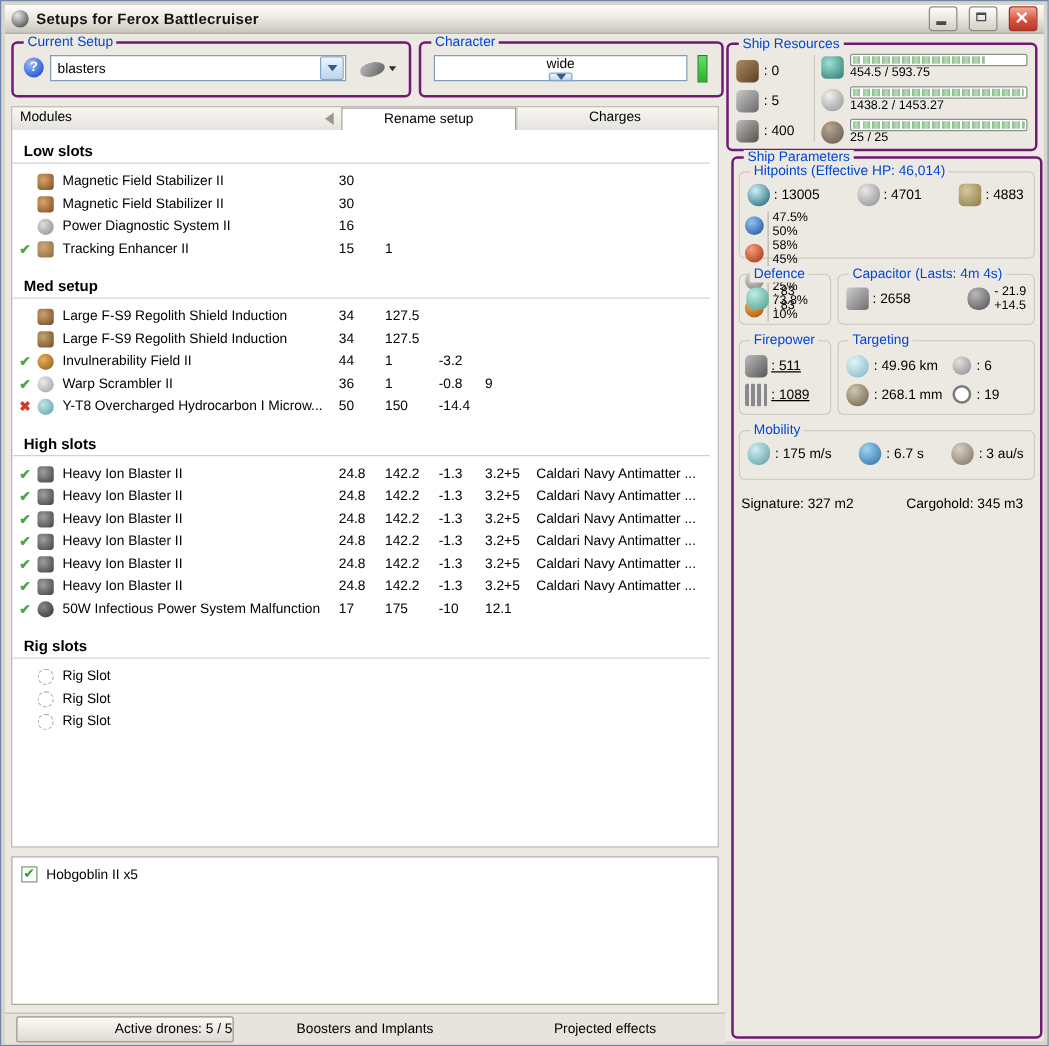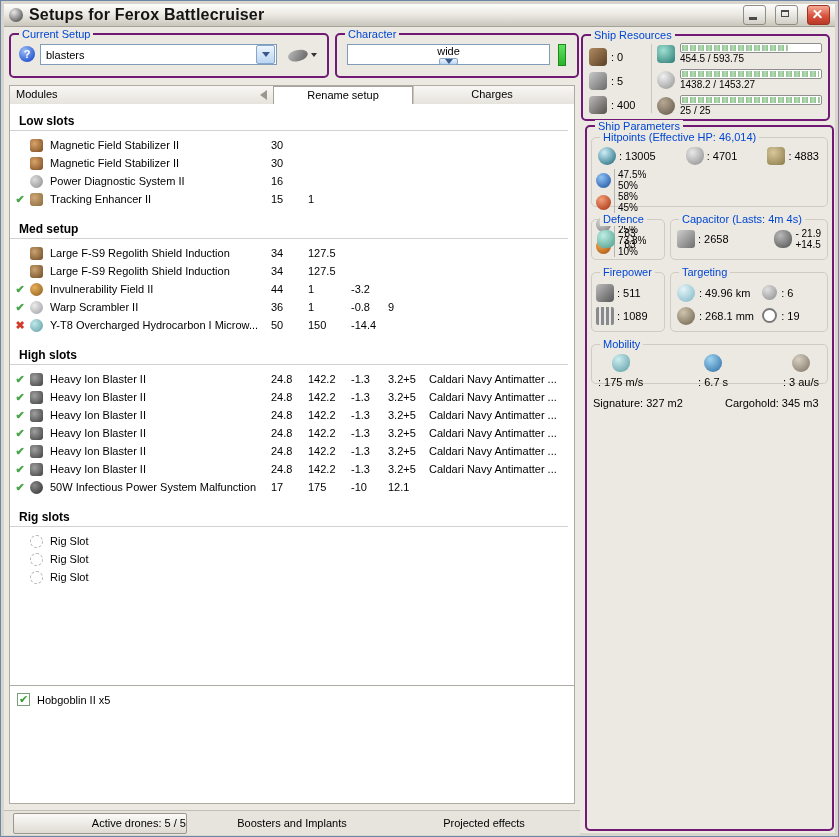--- a/index.html
+++ b/index.html
@@ -5,21 +5,21 @@
   html,body{margin:0;padding:0;background:#9a9a9a;}
   .window{position:relative;width:839px;height:837px;background:#ece9e2;
     font-family:"Liberation Sans",sans-serif;font-size:11px;color:#000;
     border:1px solid #6b86a8;box-shadow:inset 0 0 0 3px #d8d5cd;overflow:hidden;box-sizing:border-box;}
   
   .titlebar{position:absolute;left:3px;top:3px;right:3px;height:23px;
     background:linear-gradient(180deg,#fdfdfb 0%,#eceae3 45%,#c9c6bc 100%);
     border-bottom:1px solid #a5a29a;display:flex;align-items:center;padding:0 5px;gap:6px;box-sizing:border-box;}
   .app-icon{width:14px;height:14px;border-radius:50%;
     background:radial-gradient(circle at 35% 30%,#e8e8e8,#6b6b6b 70%,#3a3a3a);flex:0 0 auto;}
-  .title-text{flex:1;font-weight:bold;font-size:16px;color:#141414;letter-spacing:.2px;}
+  .title-text{flex:1;font-weight:bold;font-size:12px;color:#141414;letter-spacing:.2px;}
   .tb-btn{width:21px;height:18px;border-radius:3px;border:1px solid #8f8d84;margin-left:3px;
     background:linear-gradient(180deg,#fefefe,#d2cfc6);position:relative;cursor:pointer;flex:0 0 auto;}
   .tb-btn .g-min{position:absolute;left:5px;bottom:4px;width:8px;height:3px;background:#4a4a4a;}
   .tb-btn .g-max{position:absolute;left:5px;top:4px;width:8px;height:7px;border:1px solid #4a4a4a;border-top-width:2px;box-sizing:border-box;}
   .tb-btn.close{background:linear-gradient(180deg,#f4ab99,#d9523d 55%,#b83a28);border-color:#9e3322;}
   .tb-btn.close .x1,.tb-btn.close .x2{position:absolute;left:4px;top:7px;width:11px;height:2.4px;background:#fff;border-radius:1px;}
   .tb-btn.close .x1{transform:rotate(45deg);} .tb-btn.close .x2{transform:rotate(-45deg);}
   
   .groupbox{position:absolute;border:2px solid #701a75;border-radius:5px;box-sizing:border-box;}
   .gb-static{position:relative;border:1px solid #d0ccc3;border-radius:5px;box-sizing:border-box;}
@@ -30,21 +30,21 @@
   .combo .drop{width:17px;height:17px;margin:1px;border-radius:2px;border:1px solid #86a7cc;
     background:linear-gradient(180deg,#eef5fd,#bcd5f1);display:flex;align-items:center;justify-content:center;cursor:pointer;}
   .chev{width:0;height:0;border-left:4px solid transparent;border-right:4px solid transparent;border-top:5px solid #3a5a8c;}
   .help-icon{position:absolute;width:16px;height:16px;border-radius:50%;color:#fff;font-weight:bold;font-size:11px;
     background:radial-gradient(circle at 35% 30%,#9dbef5,#2a5ad4 75%);display:flex;align-items:center;justify-content:center;cursor:pointer;}
   .ship-btn{position:absolute;width:36px;height:22px;display:flex;align-items:center;gap:3px;cursor:pointer;}
   .ship-glyph{width:20px;height:11px;border-radius:45% 55% 50% 50%;background:linear-gradient(135deg,#bdbdbd,#5f5f5f);transform:rotate(-15deg);}
   .dn-arrow{width:0;height:0;border-left:3.5px solid transparent;border-right:3.5px solid transparent;border-top:4px solid #333;}
   .skill-bar{position:absolute;width:8px;height:22px;background:linear-gradient(180deg,#62e062,#2bb32b);border:1px solid #1a8a1a;box-sizing:border-box;}
   
-  .modules-panel{position:absolute;left:8px;top:84px;width:566px;height:718px;background:#fff;border:1px solid #aeaba2;box-sizing:border-box;}
+  .modules-panel{position:absolute;left:8px;top:84px;width:566px;height:593px;background:#fff;border:1px solid #aeaba2;box-sizing:border-box;}
   .mod-header{position:absolute;top:0;left:0;right:0;height:18px;
     background:linear-gradient(180deg,#f8f7f4,#e5e3dc);border-bottom:1px solid #c9c6bd;display:flex;align-items:stretch;}
   .mod-header-label{flex:0 0 244px;padding-left:6px;line-height:17px;}
   .sort-arrow{align-self:center;width:0;height:0;border-top:5px solid transparent;border-bottom:5px solid transparent;border-right:7px solid #9a978e;margin-right:6px;cursor:pointer;}
   .tab{line-height:17px;padding:0 10px;border-left:1px solid #c9c6bd;text-align:center;cursor:pointer;color:#000;}
   .tab.active{background:#fff;border:1px solid #a5a29a;border-bottom:none;flex:0 0 118px;font-size:11px;}
   .tab.inactive{flex:0 0 136px;background:transparent;}
   .mod-list{position:absolute;top:18px;bottom:0;left:0;right:0;background:#fff;overflow:hidden;padding-top:8px;}
   .sec-title{font-weight:bold;font-size:12px;padding:2px 0 2px 9px;border-bottom:1px solid #d2d2d2;margin:0 6px 5px 0;}
   .mod-section{margin-bottom:12px;}
@@ -96,29 +96,29 @@
   .hp-group{display:flex;align-items:center;gap:3px;}
   .hp-row2{display:flex;padding:1px 2px 0 4px;flex-direction:column;}
   .resist-group{display:flex;align-items:center;gap:3px;flex:1;}
   .resist-vals{border-left:1px solid #b8b5ac;padding-left:3px;font-size:10px;line-height:11px;}
   .row2boxes{display:flex;gap:5px;margin:12px 4px 0 4px;}
   .def-box{width:74px;height:41px;flex:0 0 auto;}
   .cap-box{flex:1;height:41px;}
   .def-inner{display:flex;align-items:center;gap:4px;padding:8px 4px 0 5px;font-size:10px;line-height:11px;}
   .cap-inner{display:flex;align-items:center;justify-content:space-between;padding:8px 6px 0 6px;}
   .stack2{font-size:10px;line-height:11px;}
-  .fp-box{width:74px;height:60px;flex:0 0 auto;}
+  .fp-box{width:74px;height:60px;flex:0 0 auto;text-decoration:underline;}
   .tg-box{flex:1;height:60px;}
   .fp-inner{padding:8px 3px 0 4px;}
   .fp-row{display:flex;align-items:center;gap:3px;height:23px;}
   .tg-inner{display:grid;grid-template-columns:58% 42%;padding:8px 3px 0 6px;}
   .tg-cell{display:flex;align-items:center;gap:4px;height:23px;}
   .mob-box{margin:12px 4px 0 4px;height:40px;}
   .mob-inner{display:flex;align-items:center;justify-content:space-between;padding:9px 8px 0 6px;}
-  .mob-group{display:flex;align-items:center;gap:4px;flex-direction:column;}
+  .mob-group{display:flex;align-items:center;gap:4px;}
   .info-block{margin:11px 6px 0 6px;line-height:16px;}
   .info-two{display:flex;}
   .info-two span:first-child{flex:0 0 132px;}
   
   .turret-hardpoint-icon{background:linear-gradient(135deg,#b08a60,#5a4026);}
   .launcher-hardpoint-icon{background:linear-gradient(135deg,#c9c9c9,#6a6a6a);}
   .rig-calibration-icon{background:linear-gradient(135deg,#bdbdbd,#55504a);}
   .cpu-icon{background:radial-gradient(circle at 35% 30%,#9fe0d4,#2a7a72);}
   .powergrid-icon{background:radial-gradient(circle at 35% 30%,#f0f0f0,#8f8f8f);border-radius:50%;}
   .drone-bandwidth-icon{background:radial-gradient(circle at 35% 30%,#b8a894,#5f5546);border-radius:50%;}

